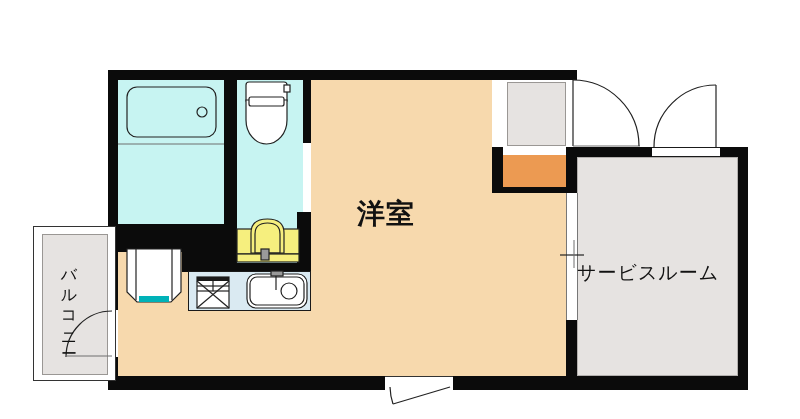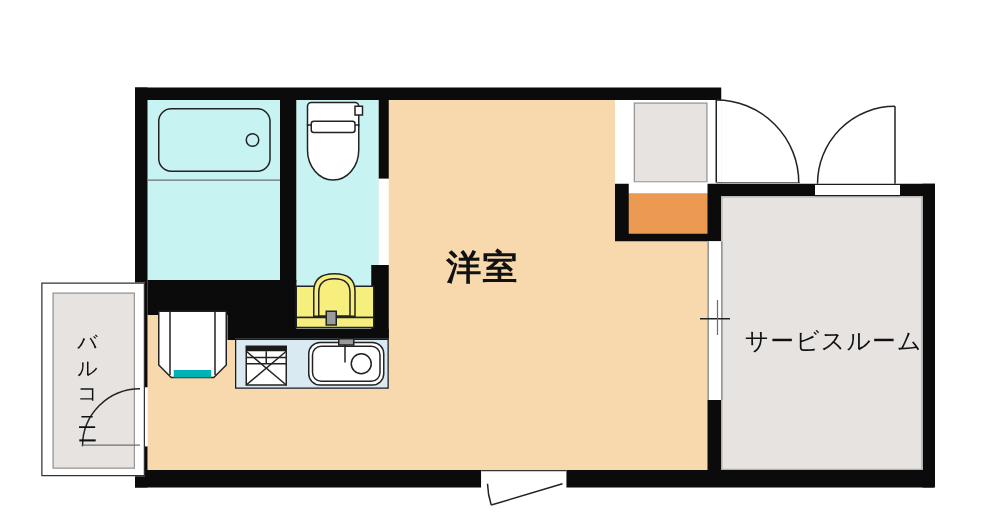--- a/index.html
+++ b/index.html
@@ -16,21 +16,21 @@
   svg.overlay{position:absolute;left:0;top:0;}
   .ln{stroke:var(--outline);stroke-width:1.2;fill:none;}
   .ln-thin{stroke:#6f6f6f;stroke-width:1;fill:none;}
   .fill-white{fill:#ffffff;}
   .fill-yellow{fill:var(--fixture-yellow);}
   .fill-teal{fill:var(--drain-teal);stroke:none;}
   .fill-dark{fill:#1a1a1a;stroke:none;}
   .fill-gray{fill:#9a9a9a;}
   .lbl{position:absolute;color:#111;}
   .lbl-main{font-size:28px;line-height:30px;font-weight:600;letter-spacing:1px;}
-  .lbl-service{font-size:19px;font-weight:500;text-align:right;letter-spacing:1px;}
+  .lbl-service{font-size:19px;font-weight:500;text-align:left;letter-spacing:1px;}
   .lbl-balcony{font-size:16px;font-weight:500;writing-mode:vertical-rl;letter-spacing:4px;}
 </style>
 </head>
 <body>
 
 <div id="stage">
 
   <div class="abs floor-main" style="left:118px;top:80px;width:459px;height:296px;"></div>
   <div class="abs floor-wet" style="left:118px;top:80px;width:106px;height:144px;"></div>
   <div class="abs floor-wet" style="left:237px;top:80px;width:66px;height:183px;"></div>

